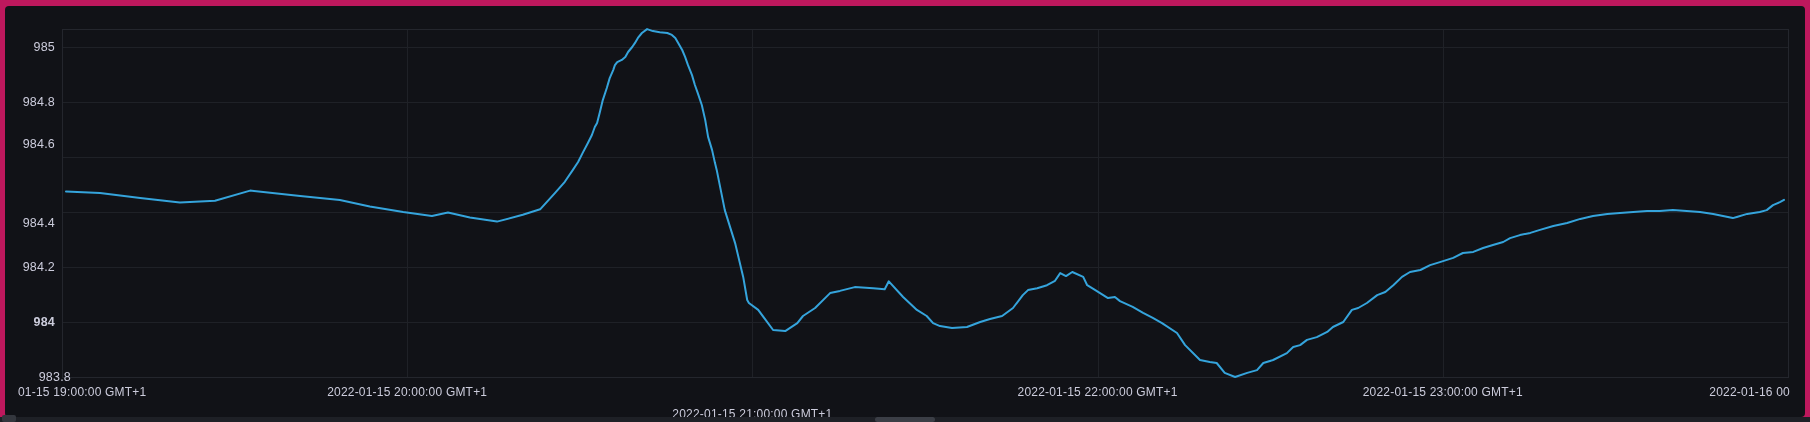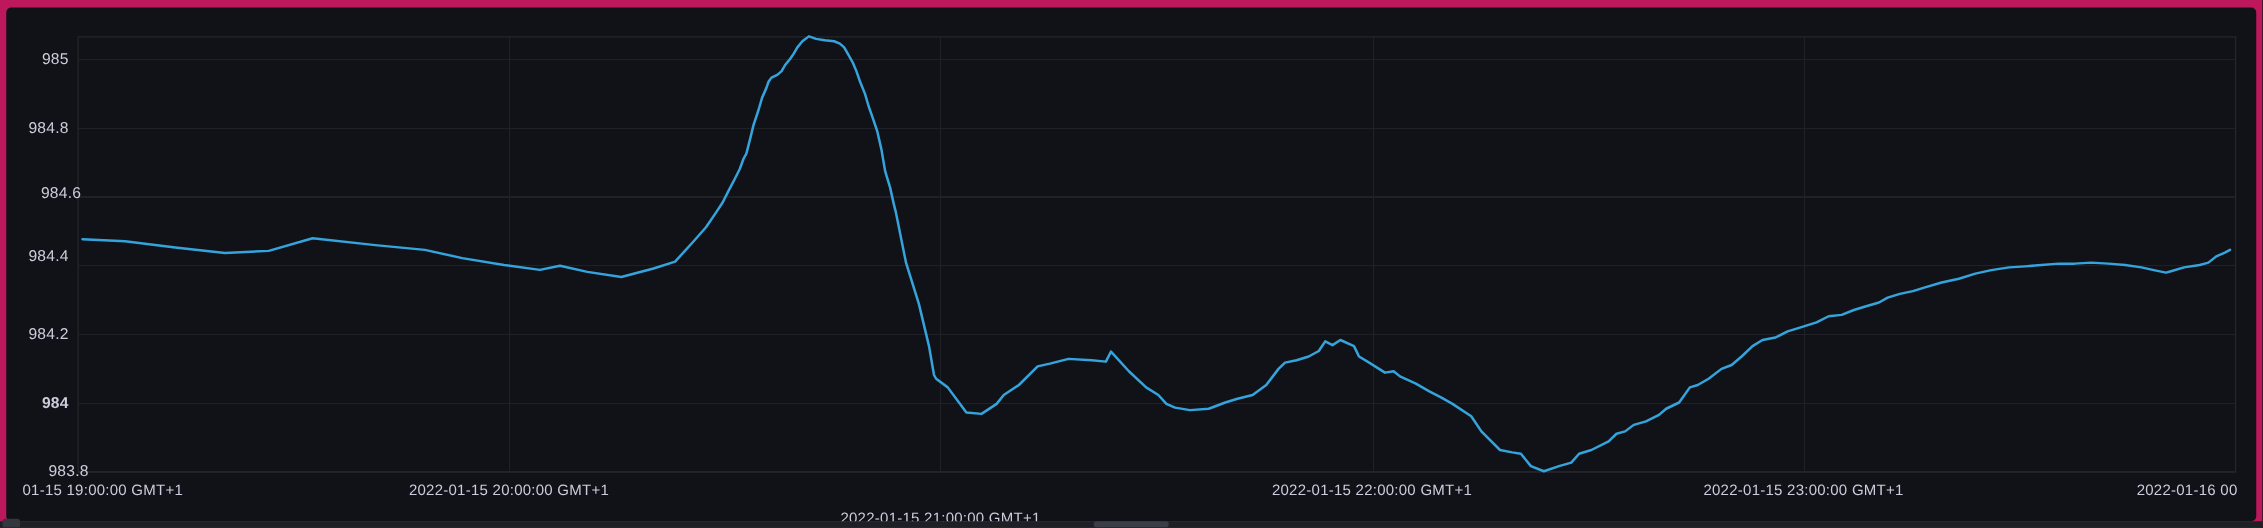--- a/index.html
+++ b/index.html
@@ -33,22 +33,22 @@
         <line x1="407.5" y1="29" x2="407.5" y2="377" stroke="#1f2127" stroke-width="1" shape-rendering="crispEdges"></line>
         <line x1="752.5" y1="29" x2="752.5" y2="377" stroke="#1f2127" stroke-width="1" shape-rendering="crispEdges"></line>
         <line x1="1098.5" y1="29" x2="1098.5" y2="377" stroke="#1f2127" stroke-width="1" shape-rendering="crispEdges"></line>
         <line x1="1443.5" y1="29" x2="1443.5" y2="377" stroke="#1f2127" stroke-width="1" shape-rendering="crispEdges"></line>
         <rect x="62.5" y="29.5" width="1726" height="348" fill="none" stroke="#24262d"></rect>
         <polyline points="66.0,191.4 100.0,193.0 140.2,198.0 179.9,202.4 215.0,200.7 250.1,190.6 300.2,196.1 339.9,199.9 369.8,206.5 403.2,212.0 431.9,215.9 448.0,212.6 469.9,217.5 497.0,221.6 522.8,214.8 540.1,209.3 555.1,192.8 564.8,181.8 572.9,169.9 578.1,162.0 582.7,152.9 587.9,143.0 591.9,135.0 594.8,127.0 597.1,122.9 599.9,111.9 602.8,100.1 606.8,88.0 609.7,78.1 613.2,70.1 614.9,65.2 617.2,62.1 621.8,59.9 625.3,56.9 628.1,52.0 632.2,47.0 635.0,42.9 637.9,37.9 641.9,33.0 647.1,29.1 652.9,31.1 659.8,32.2 667.3,33.0 671.9,34.9 675.3,37.9 678.2,42.9 682.2,50.0 685.1,56.9 688.0,65.2 692.0,75.1 694.9,85.0 697.7,92.9 701.8,105.0 705.2,119.9 708.1,136.9 712.1,150.1 715.0,163.1 716.7,169.9 724.8,210.1 735.1,243.1 743.2,276.9 747.2,300.0 748.9,303.0 758.2,309.9 773.1,330.0 785.2,331.1 797.3,323.1 803.0,316.0 815.1,308.0 830.1,293.1 839.9,290.9 854.8,287.1 873.2,288.2 884.7,289.3 888.8,281.3 903.1,297.0 916.9,309.9 926.7,316.0 933.1,323.1 940.0,326.1 952.0,328.1 967.0,327.0 980.2,322.0 990.0,319.0 1002.1,316.0 1013.0,308.0 1022.8,295.1 1028.0,290.1 1037.2,288.2 1047.0,285.2 1055.0,280.8 1060.2,273.1 1066.0,276.1 1072.3,272.0 1083.2,276.9 1087.2,285.2 1095.3,290.1 1108.0,298.1 1114.9,297.0 1120.0,301.1 1132.7,306.9 1143.1,312.9 1152.8,317.9 1162.0,323.1 1177.0,333.0 1185.1,345.1 1200.0,360.0 1209.8,361.9 1216.7,363.0 1224.7,372.9 1235.1,377.0 1247.2,372.9 1257.0,370.1 1263.3,363.0 1273.1,360.0 1286.9,353.1 1293.2,347.0 1300.1,345.1 1307.0,339.9 1316.8,337.1 1327.2,331.9 1332.9,327.0 1343.3,322.0 1351.9,309.9 1358.2,308.0 1366.9,303.0 1377.2,295.1 1385.3,292.0 1393.3,285.2 1402.0,276.9 1410.0,272.0 1420.4,270.0 1430.1,265.1 1439.9,262.1 1453.2,257.9 1462.9,253.0 1473.3,251.9 1483.1,248.0 1492.9,245.0 1503.2,242.0 1510.1,238.1 1519.9,235.1 1530.3,232.9 1540.0,229.9 1553.3,226.0 1567.1,223.0 1580.3,218.9 1593.0,216.1 1607.3,213.9 1620.0,213.1 1633.2,212.0 1647.0,210.9 1659.7,210.9 1672.9,210.1 1686.7,210.9 1700.0,212.0 1713.2,213.9 1723.0,216.1 1732.8,218.1 1736.8,217.0 1747.2,213.9 1759.8,212.0 1766.7,210.1 1773.0,205.1 1779.9,202.1 1784.0,199.9" fill="none" stroke="#35a4dc" stroke-width="2" stroke-linejoin="round" stroke-linecap="round"></polyline>
         <rect x="62" y="29" width="1726" height="348" fill="transparent"></rect>
       </svg>
       <div class="ylabel" style="left: 0px; top: 39.0119px;">985</div>
       <div class="ylabel" style="left: 0px; top: 94.0099px;">984.8</div>
-      <div class="ylabel" style="left: 0px; top: 146px; padding-left: 10px;">984.6</div>
-      <div class="ylabel" style="left: 0px; top: 197px;">984.4</div>
+      <div class="ylabel" style="left: 0px; top: 136px;">984.6</div>
+      <div class="ylabel" style="left: 0px; top: 215px;">984.4</div>
       <div class="ylabel" style="left: 0px; top: 259.004px;">984.2</div>
       <div class="ylabel" style="left: 0px; top: 314.002px; font-weight: bold;">984</div>
       <div class="ylabel" style="left: 16px; top: 369px;">983.8</div>
       <div class="xlabel" style="left: 18px;">01-15 19:00:00 GMT+1</div>
       <div class="xlabel" style="left: 407.2px; transform: translateX(-50%);">2022-01-15 20:00:00 GMT+1</div>
       <div class="xlabel" style="left: 752.4px; transform: translateX(-50%); margin-top: 22px;">2022-01-15 21:00:00 GMT+1</div>
       <div class="xlabel" style="left: 1097.6px; transform: translateX(-50%);">2022-01-15 22:00:00 GMT+1</div>
       <div class="xlabel" style="left: 1442.8px; transform: translateX(-50%);">2022-01-15 23:00:00 GMT+1</div>
       <div class="xlabel" style="right: 20px;">2022-01-16 00</div>
     </div>

